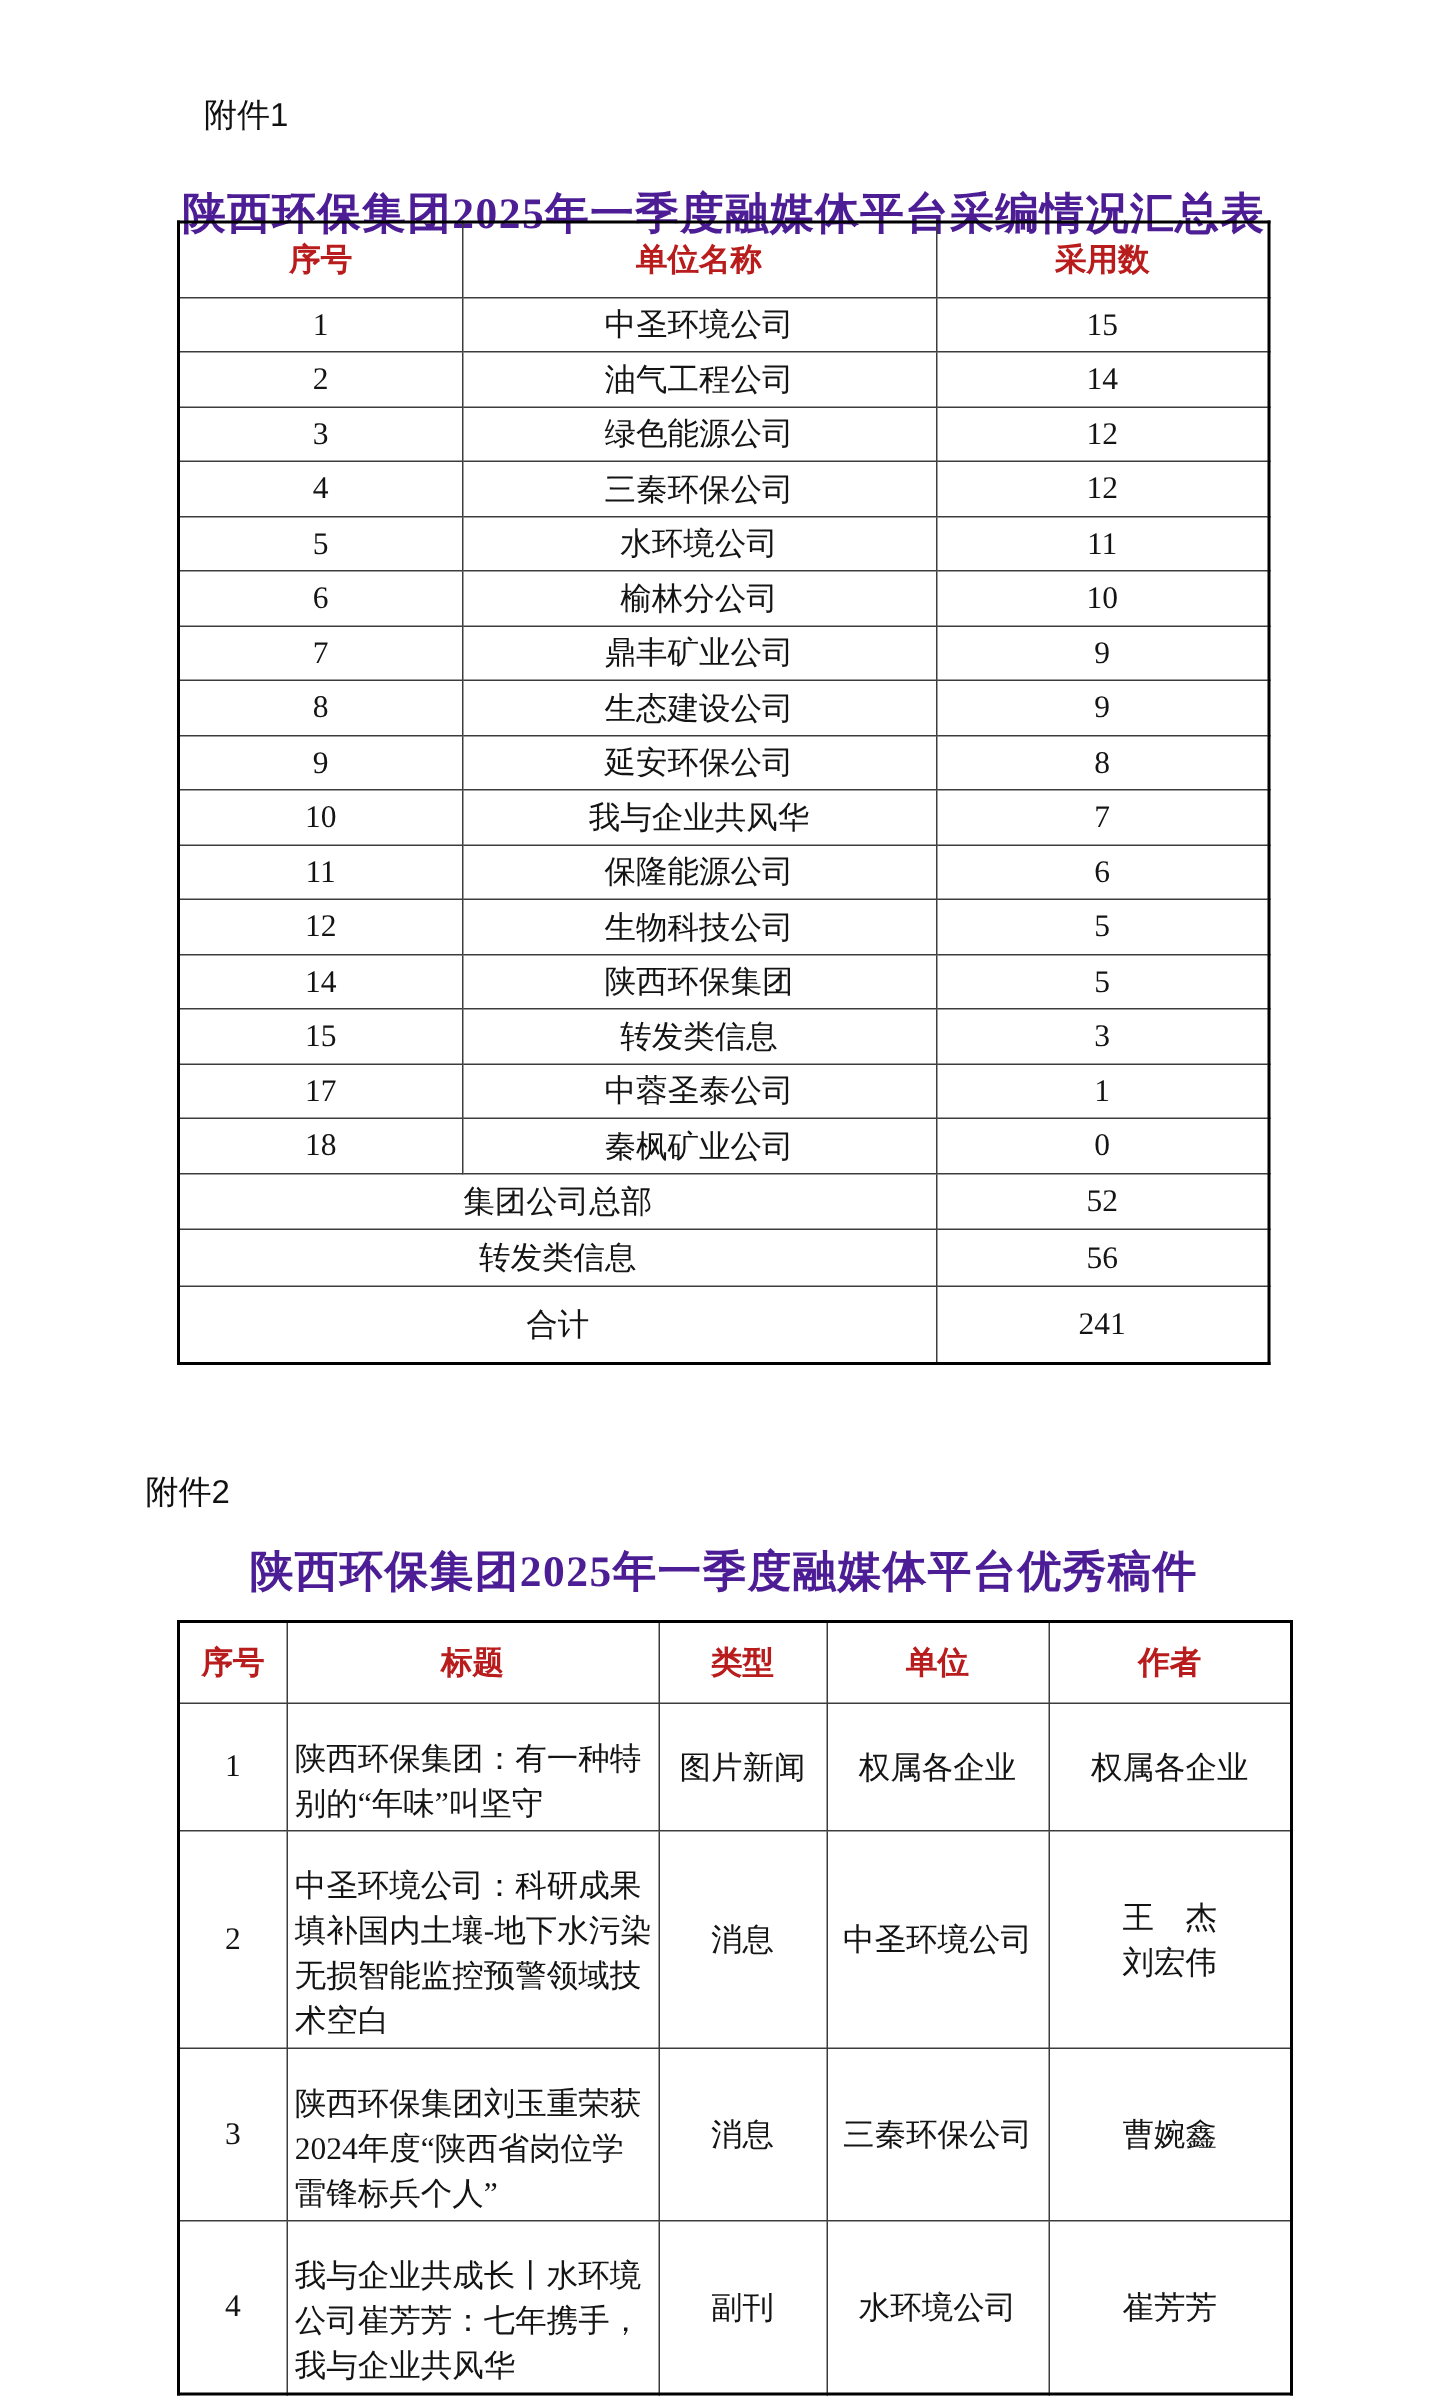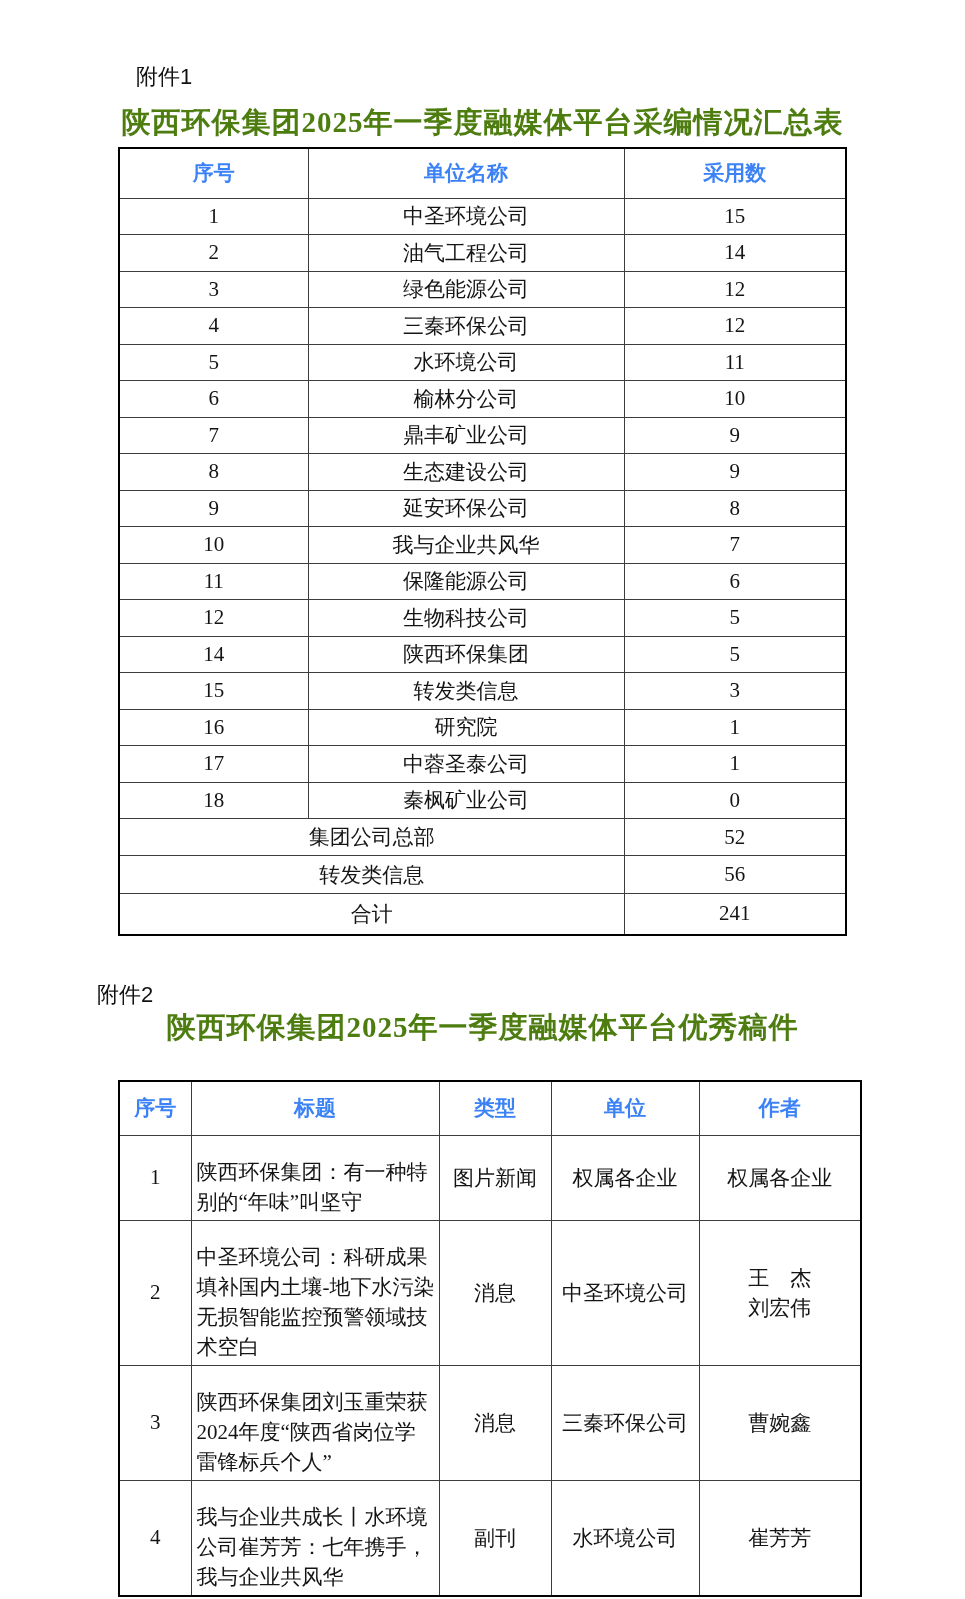--- a/index.html
+++ b/index.html
@@ -19,22 +19,23 @@
   }
   #attach1 { top: 62px; margin-left: 39px; }
   #attach2 { top: 980px; }
   .doc-title {
     position: absolute;
     left: 0; width: 965px;
     text-align: center;
     font-weight: bold;
     font-size: 29px;
     letter-spacing: 1px;
-    color: #4d7c0f;
+    color: #4c1d95;
     font-family: "Liberation Serif", "DejaVu Serif", serif;
+    margin-top: 20px;
   }
   #title1 { top: 103px; }
   #title2 { top: 1008px; }
 
   table.tbl {
     position: absolute;
     border-collapse: collapse;
     table-layout: fixed;
     border: 2px solid #000;
   }
@@ -42,34 +43,34 @@
     border: 1px solid #3c3c3c;
     text-align: center;
     vertical-align: middle;
     overflow: hidden;
     padding: 0;
   }
   .tbl th {
     font-family: Liberation Mono, monospace;
     font-weight: bold;
     font-size: 21px;
-    color: #3b82f6;
+    color: #b91c1c;
   }
   .tbl td {
     font-size: 21px;
     color: #141414;
   }
 
   
   #table1 { left: 118px; top: 147px; width: 727px; }
   #table1 thead tr { height: 50px; }
   #table1 tbody tr.data-row { height: 36.5px; }
   #table1 tr.sum-row-1 { height: 37px; }
   #table1 tr.sum-row-2 { height: 38px; }
-  #table1 tr.total-row { height: 41px; padding-left: 32px; }
+  #table1 tr.total-row { height: 52px; padding-left: 32px; }
   #table1 .col-index { width: 189px; }
   #table1 .col-unit  { width: 316px; }
   #table1 .col-count { width: 222px; }
 
   
   #table2 { left: 118px; top: 1080px; width: 742px; }
   #table2 thead tr { height: 54px; }
   #table2 tr.art-row-1 { height: 72px; }
   #table2 tr.art-row-2 { height: 130px; }
   #table2 tr.art-row-3 { height: 98px; }
@@ -174,25 +175,20 @@
       <td>14</td>
       <td>陕西环保集团</td>
       <td>5</td>
     </tr>
     <tr class="data-row">
       <td>15</td>
       <td>转发类信息</td>
       <td>3</td>
     </tr>
     <tr class="data-row">
-      <td>16</td>
-      <td>研究院</td>
-      <td>1</td>
-    </tr>
-    <tr class="data-row">
       <td>17</td>
       <td>中蓉圣泰公司</td>
       <td>1</td>
     </tr>
     <tr class="data-row">
       <td>18</td>
       <td>秦枫矿业公司</td>
       <td>0</td>
     </tr>
     <tr class="sum-row-1">

